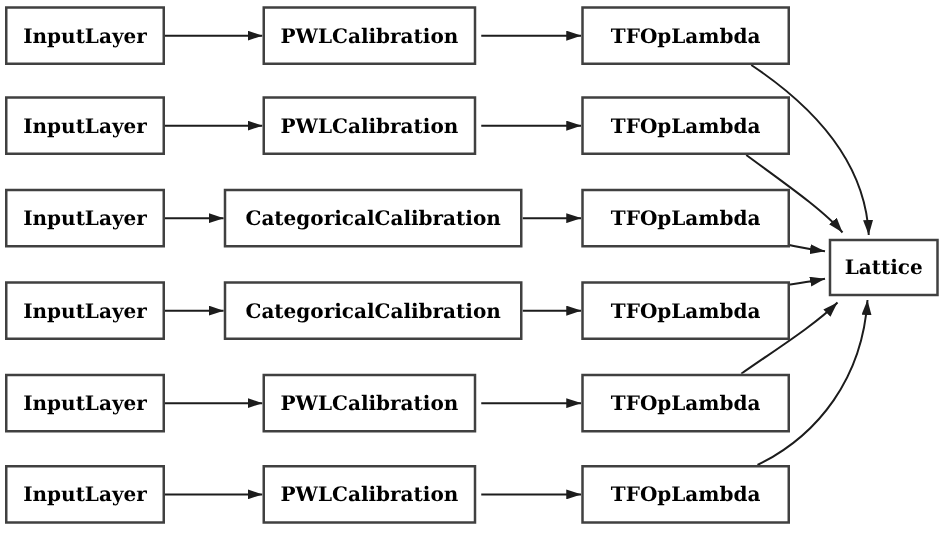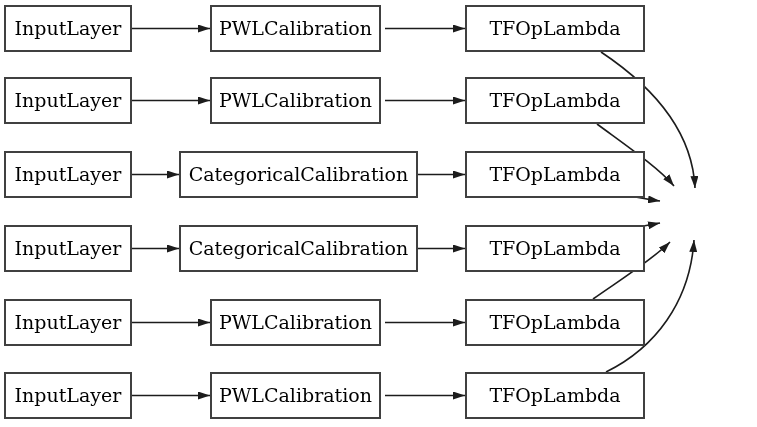--- a/index.html
+++ b/index.html
@@ -13,27 +13,27 @@
   svg.edge-layer{position:absolute;left:0;top:0;width:757px;height:427px;pointer-events:none;}
   svg.edge-layer path.edge{fill:none;stroke:var(--edge-color,#1c1c1c);stroke-width:1.6px;}
   svg.edge-layer .arrowhead{fill:var(--edge-color,#1c1c1c);}
   .node{
     position:absolute;
     box-sizing:border-box;
     display:flex;align-items:center;justify-content:center;
     background:var(--node-fill,#ffffff);
     border:2px solid var(--node-border,#404040);
     color:var(--text-color,#000000);
-    font-size:19px;line-height:1;white-space:nowrap;
+    font-size:16px;line-height:1;white-space:nowrap;font-weight:bold;
   }
   
   .col-input{left:4px;width:128px;}
   .col-pwl{left:210px;width:171px;}
   .col-cat{left:179px;width:239px;}
-  .col-op{left:465px;width:180px;}
+  .col-op{left:465px;width:167px;}
   .row{height:47px;}
   .r1{top:5px;}  .r2{top:77px;} .r3{top:151px;}
   .r4{top:225px;}.r5{top:299px;}.r6{top:372px;}
   .lattice{left:663px;top:191px;width:88px;height:46px;}
 </style>
 </head>
 <body>
 
 <div class="canvas">
 
@@ -83,14 +83,15 @@
   <div class="node row r4 col-op">TFOpLambda</div>
 
   <div class="node row r5 col-input">InputLayer</div>
   <div class="node row r5 col-pwl">PWLCalibration</div>
   <div class="node row r5 col-op">TFOpLambda</div>
 
   <div class="node row r6 col-input">InputLayer</div>
   <div class="node row r6 col-pwl">PWLCalibration</div>
   <div class="node row r6 col-op">TFOpLambda</div>
 
+  <div class="node lattice">Lattice</div>
 
 </div>
 
 </body></html>

